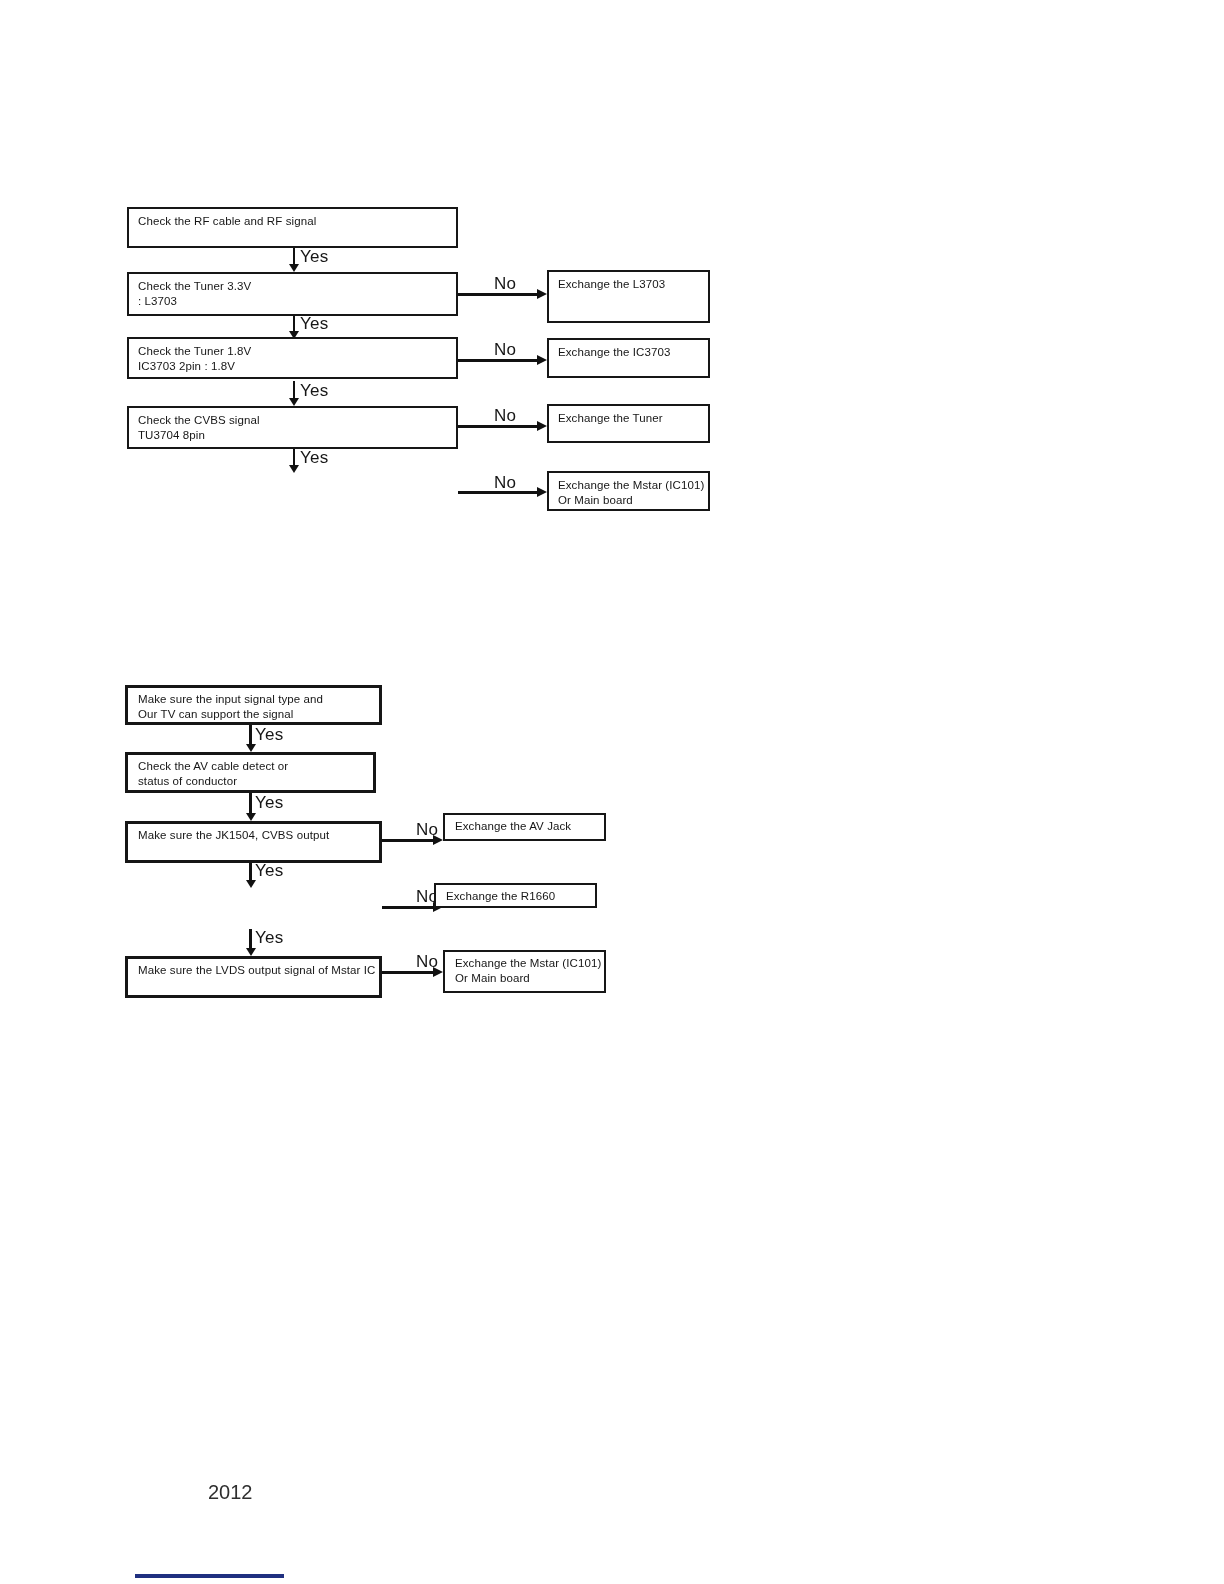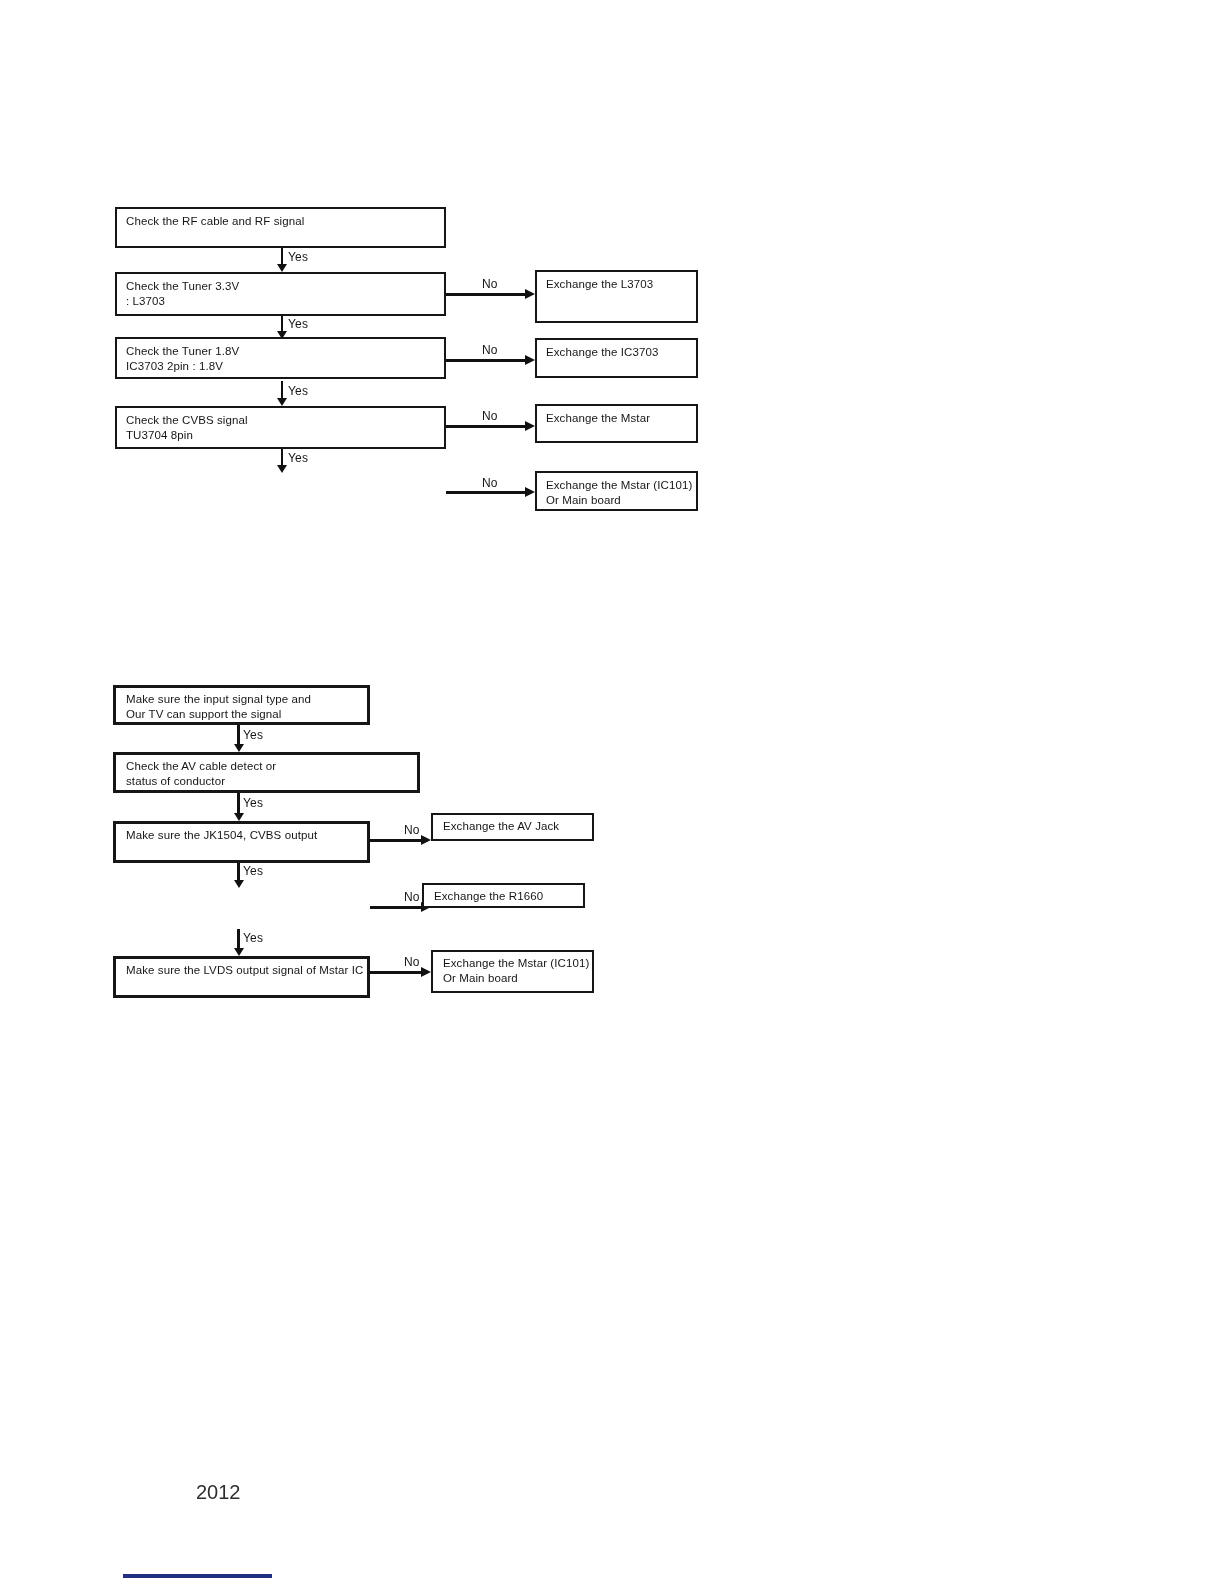--- a/index.html
+++ b/index.html
@@ -1,21 +1,21 @@
 <!DOCTYPE html>
 <html><head>
 <meta charset="utf-8">
 <style>
   * { margin:0; padding:0; box-sizing:border-box; }
   html,body { background:#ffffff; }
   body {
     width:1224px; height:1584px; position:relative; overflow:hidden;
     font-family:"Liberation Sans", sans-serif;
   }
-  .page { position:absolute; inset:0; background:#ffffff; }
+  .page { position:absolute; inset:0; background:#ffffff;margin-left:12px; }
 
   
   .fc { position:absolute; inset:0; filter: blur(0.45px); }
 
   .box {
     position:absolute; background:#ffffff; border:2px solid #161616;
     padding:5px 4px 0 9px; font-size:11.5px; line-height:15px;
     color:#161616; letter-spacing:0.1px; white-space:nowrap;
   }
   .fc2 .box { border-width:3px; padding-left:10px; padding-top:4px; }
@@ -29,21 +29,21 @@
   .fc2 .varrow { width:3px; }
 
   .harrow { position:absolute; height:3px; background:#111111; }
   .harrow::after {
     content:""; position:absolute; right:-10px; top:50%; margin-top:-5.5px;
     border-top:5.5px solid transparent; border-bottom:5.5px solid transparent;
     border-left:10px solid #111111;
   }
 
   .lbl {
-    position:absolute; font-size:12px; color:#161616; line-height:12px;
+    position:absolute; font-size:17px; color:#161616; line-height:12px;
     letter-spacing:0.2px;
   }
 
   .footer-year {
     position:absolute; font-size:20px; color:#2f2f2f; line-height:22px;
   }
   .footer-rule { position:absolute; height:4px; background:#203080; }
 </style>
 </head>
 <body>
@@ -88,41 +88,41 @@
 
     <div class="harrow" style="left:446px;top:359px;width:79px"></div>
     <div class="lbl" style="left:482px;top:344px">No</div>
     <div class="box" style="left:535px;top:338px;width:163px;height:40px">
       <div>Exchange the IC3703</div>
     </div>
 
     <div class="harrow" style="left:446px;top:425px;width:79px"></div>
     <div class="lbl" style="left:482px;top:410px">No</div>
     <div class="box" style="left:535px;top:404px;width:163px;height:39px">
-      <div>Exchange the Mstar</div>
+      <div>Exchange the Tuner</div>
     </div>
 
     <div class="harrow" style="left:446px;top:491px;width:79px"></div>
     <div class="lbl" style="left:482px;top:477px">No</div>
     <div class="box" style="left:535px;top:471px;width:163px;height:40px">
       <div>Exchange the Mstar (IC101)</div>
       <div>Or Main board</div>
     </div>
   </div>
 
   <div class="fc fc2">
 
     <div class="box" style="left:113px;top:685px;width:257px;height:40px">
       <div>Make sure the input signal type and</div>
       <div>Our TV can support the signal</div>
     </div>
     <div class="varrow" style="left:237px;top:725px;height:19px"></div>
     <div class="lbl" style="left:243px;top:729px">Yes</div>
 
-    <div class="box" style="left:113px;top:752px;width:307px;height:41px">
+    <div class="box" style="left:113px;top:752px;width:251px;height:41px">
       <div>Check the AV cable detect or</div>
       <div>status of conductor</div>
     </div>
     <div class="varrow" style="left:237px;top:793px;height:20px"></div>
     <div class="lbl" style="left:243px;top:797px">Yes</div>
 
     <div class="box" style="left:113px;top:821px;width:257px;height:42px">
       <div>Make sure the JK1504, CVBS output</div>
     </div>
     <div class="varrow" style="left:237px;top:863px;height:17px"></div>

